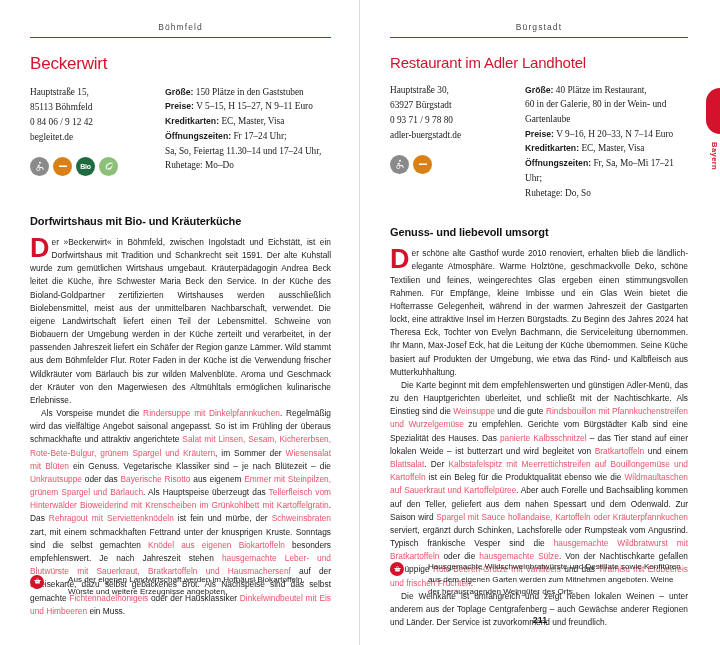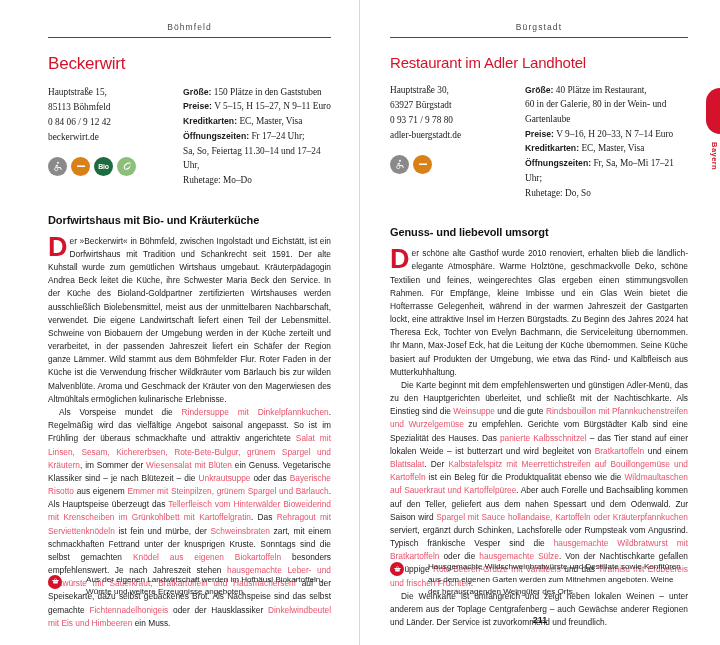--- a/index.html
+++ b/index.html
@@ -8,21 +8,21 @@
     background: #9a9a9a;
     font-family: "Liberation Sans", sans-serif;
     overflow: hidden;
   }
   .spread { position: relative; width: 720px; height: 645px; display: flex; }
   .page {
     position: relative;
     width: 360px; height: 645px;
     background: #ffffff;
   }
-  .page.left  { border-right: 1px solid #d8d8d8; padding-left: 18px; }
+  .page.left  { border-right: 1px solid #d8d8d8; }
   .page-inner { position: relative; width: 100%; height: 100%; padding: 22px 30px 0 30px; }
   .page.left .page-inner  { padding-left: 30px; padding-right: 28px; }
   .page.right .page-inner { padding-left: 30px; padding-right: 32px; }
 
   
   .runhead {
     text-align: center;
     font-family: "Liberation Sans", sans-serif;
     font-size: 8.5px;
     letter-spacing: 1.1px;
@@ -70,21 +70,21 @@
     position: relative;
   }
   .badge svg { display: block; }
   .badge-bio {
     color: #fff; font-size: 7px; font-weight: bold;
     font-family: "Liberation Sans", sans-serif;
     letter-spacing: -0.2px;
   }
 
   
-  .article { margin-top: 26px; }
+  .article { margin-top: 39px; }
   .article.right { margin-top: 26px; }
   .sub-head {
     font-family: "Liberation Sans", sans-serif;
     font-size: 11px; font-weight: bold; color: #111;
     margin-bottom: 9px;
     letter-spacing: -0.1px;
   }
   .body p {
     font-family: "Liberation Sans", sans-serif;
     font-size: 8.35px;
@@ -157,21 +157,21 @@
       <div class="runhead">Böhmfeld</div>
       <div class="rule"></div>
 
       <div class="venue-title">Beckerwirt</div>
 
       <div class="info-row">
         <div class="info-col-left">
           <div class="addr-line">Hauptstraße 15,</div>
           <div class="addr-line">85113 Böhmfeld</div>
           <div class="addr-line">0 84 06 / 9 12 42</div>
-          <div class="addr-line">beckerwirt.de</div>
+          <div class="addr-line">begleitet.de</div>
 
           <div class="badges">
             <div class="badge" style="background:#8a8a8a">
               <svg width="11" height="11" viewBox="0 0 24 24" fill="#fff">
                   <circle cx="13" cy="4" r="2.1"></circle>
                   <path d="M11 7.6l-3 2.2v4.6h2V11l2-1.1v5.1h5.2l2.6 4.4 1.7-1-3.1-5.3H13V9.3z"></path>
                   <circle cx="9.3" cy="17.5" r="3.6" fill="none" stroke="#fff" stroke-width="1.6"></circle>
                 </svg>
             </div>
             <div class="badge" style="background:#d98017">

